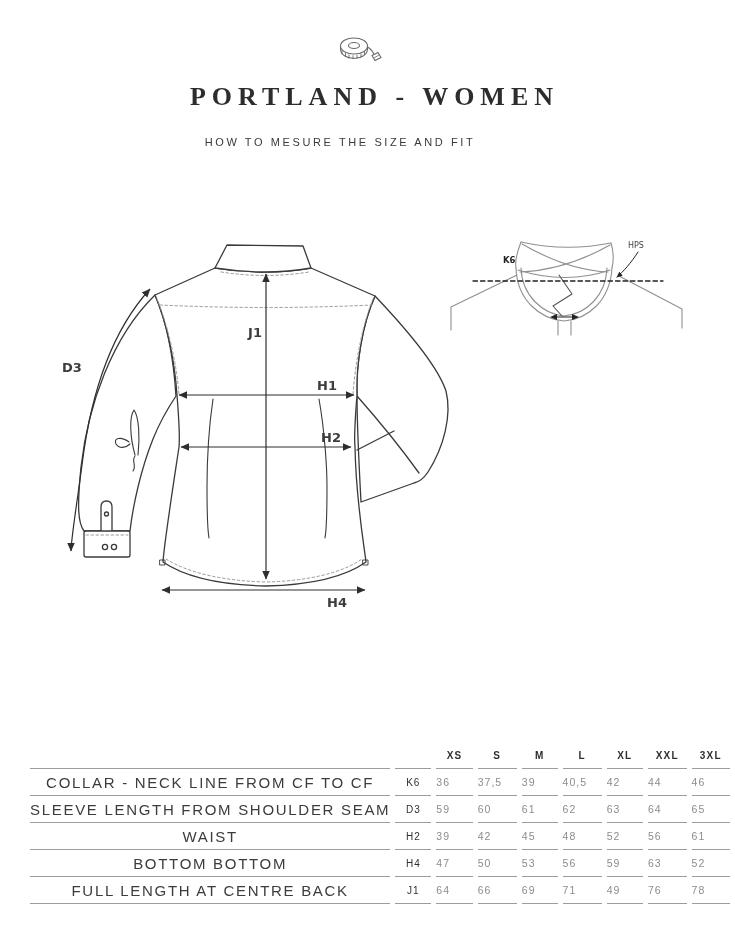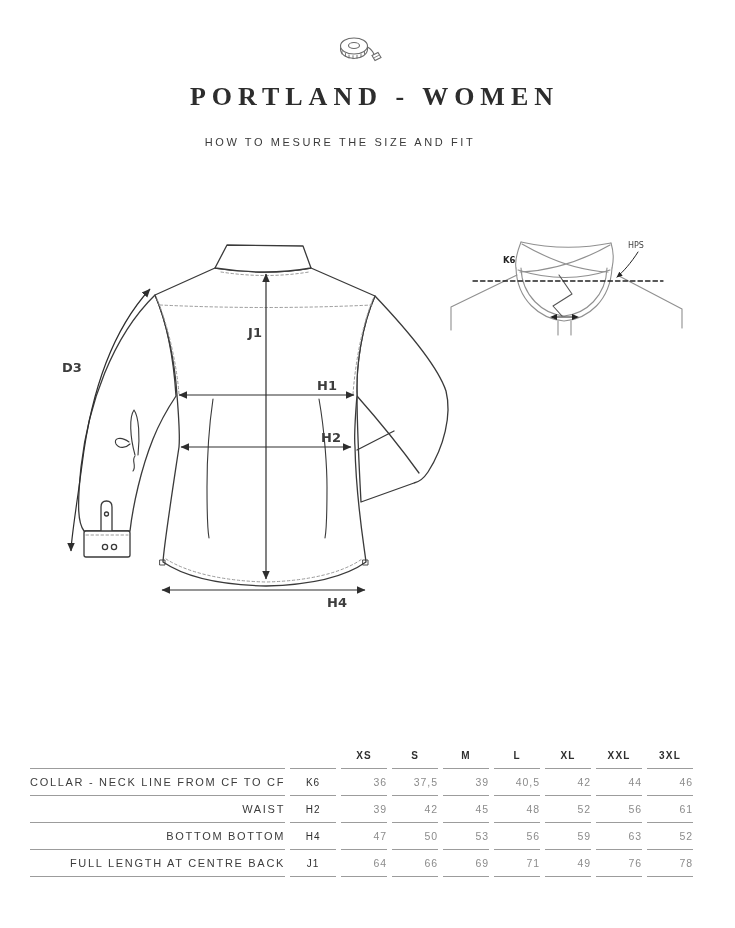--- a/index.html
+++ b/index.html
@@ -13,25 +13,25 @@
   .subtitle{position:absolute;top:136px;left:0;width:660px;text-align:center;
             font-size:11px;font-weight:500;letter-spacing:2.6px;color:#3a3a3a;
             padding-left:20px;box-sizing:border-box;}
   .diagram{position:absolute;top:215px;left:0;}
   .size-table{position:absolute;top:742px;left:25px;border-collapse:separate;
               border-spacing:5px 0;table-layout:fixed;}
   .size-table th,.size-table td{border-bottom:1px solid #9c9c9c;height:26px;
               padding:0;vertical-align:middle;font-weight:normal;}
   .size-table thead th{font-size:10px;font-weight:bold;color:#2f2f2f;
               letter-spacing:1.2px;text-align:center;}
-  .row-label{width:247px;font-size:11px;letter-spacing:1.7px;color:#3c3c3c;
-             text-align:right;white-space:nowrap;}
+  .row-label{width:247px;font-size:15px;letter-spacing:1.7px;color:#3c3c3c;
+             text-align:center;white-space:nowrap;}
   .code-cell{width:46px;text-align:center;font-weight:bold;font-size:10px;
              letter-spacing:1px;color:#2f2f2f;}
-  .val{width:46px;text-align:right;font-size:10.5px;color:#8c8c8c;letter-spacing:1px;}
+  .val{width:46px;text-align:left;font-size:10.5px;color:#8c8c8c;letter-spacing:1px;}
   svg text{font-family:"DejaVu Sans","Liberation Sans",sans-serif;}
 </style>
 </head>
 <body>
 
 <div class="page">
 
   <svg class="tape-icon" width="48" height="36" viewBox="0 0 48 36">
     <g fill="#ffffff" stroke="#6a6a6a" stroke-width="1.1" stroke-linecap="round">
       <ellipse cx="19" cy="17" rx="13.5" ry="9.5"></ellipse>
@@ -174,20 +174,31 @@
         <td class="code-cell">K6</td>
         <td class="val">36</td>
         <td class="val">37,5</td>
         <td class="val">39</td>
         <td class="val">40,5</td>
         <td class="val">42</td>
         <td class="val">44</td>
         <td class="val">46</td>
       </tr>
       <tr>
+        <td class="row-label">SLEEVE LENGTH FROM SHOULDER SEAM</td>
+        <td class="code-cell">D3</td>
+        <td class="val">59</td>
+        <td class="val">60</td>
+        <td class="val">61</td>
+        <td class="val">62</td>
+        <td class="val">63</td>
+        <td class="val">64</td>
+        <td class="val">65</td>
+      </tr>
+      <tr>
         <td class="row-label">WAIST</td>
         <td class="code-cell">H2</td>
         <td class="val">39</td>
         <td class="val">42</td>
         <td class="val">45</td>
         <td class="val">48</td>
         <td class="val">52</td>
         <td class="val">56</td>
         <td class="val">61</td>
       </tr>

